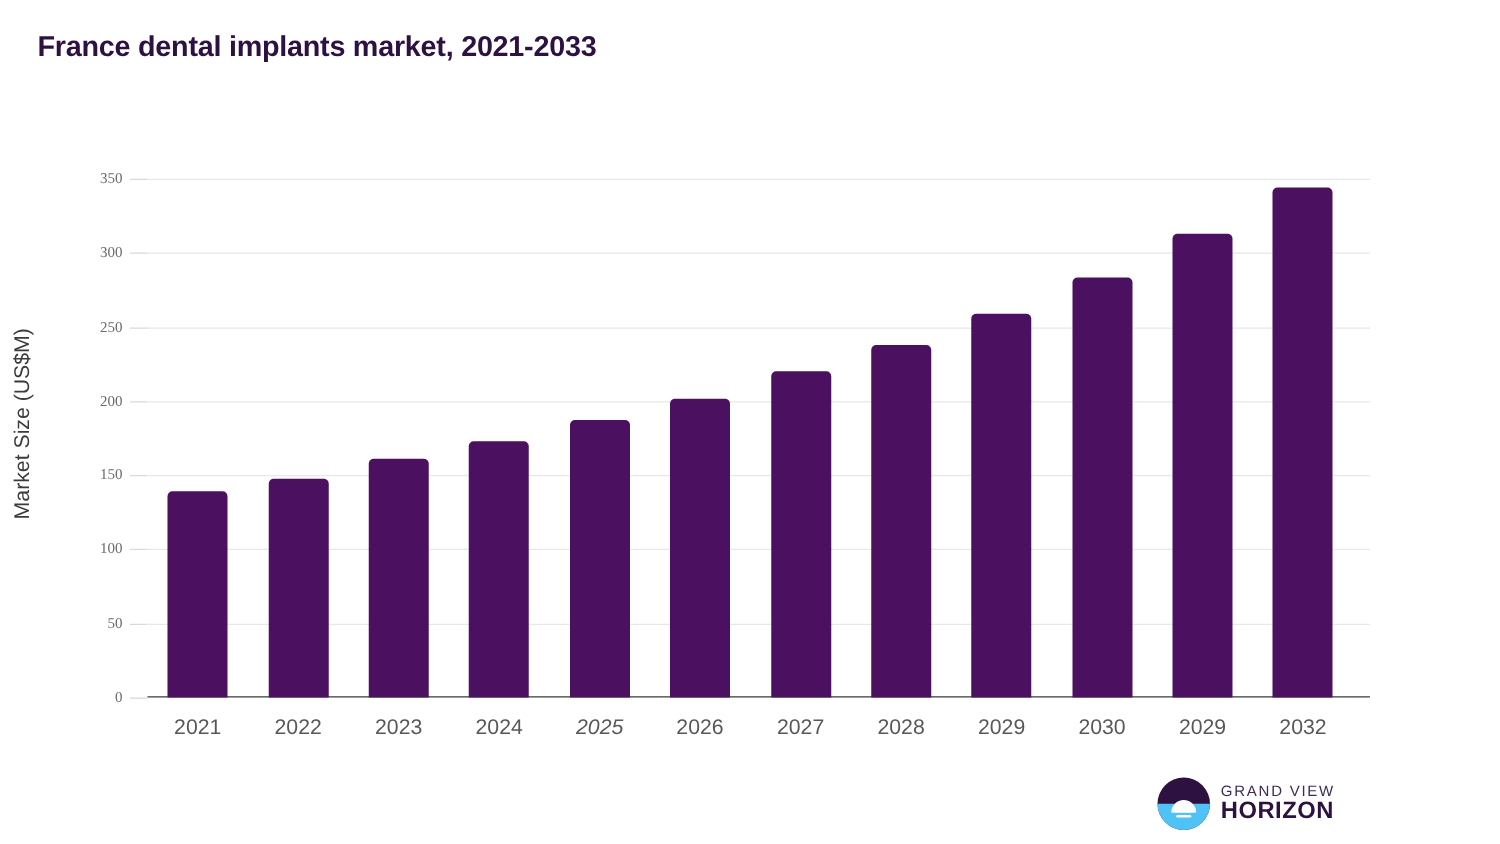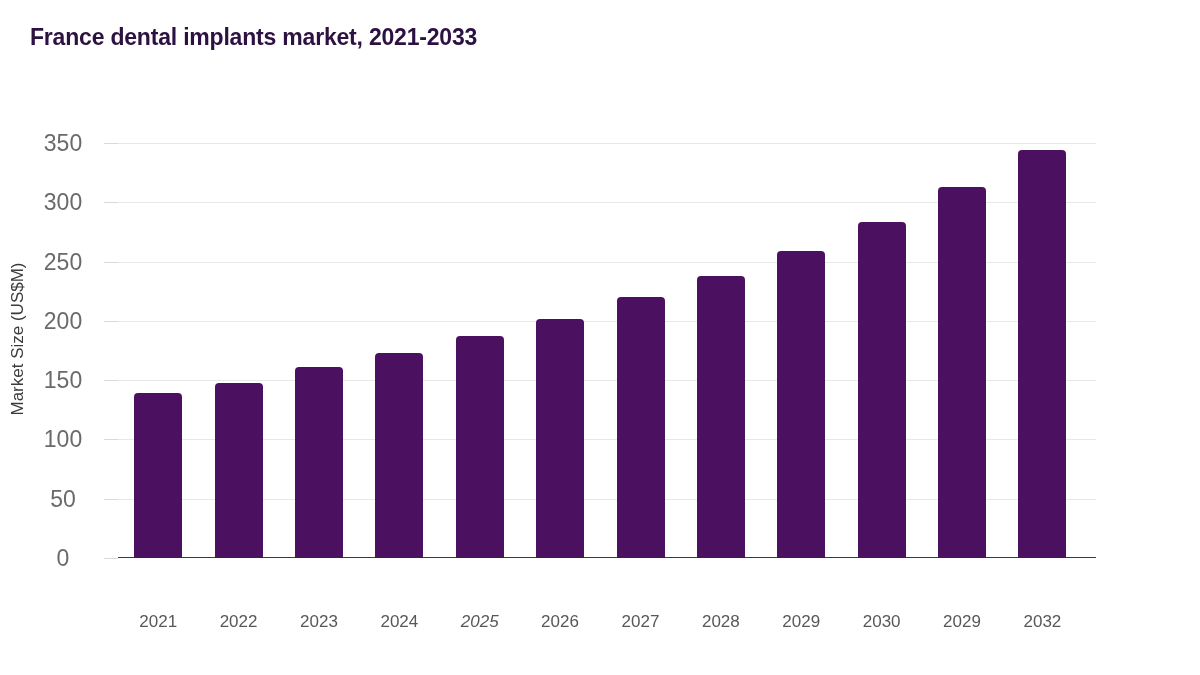--- a/index.html
+++ b/index.html
@@ -66,25 +66,26 @@
     bottom: 0;
   }
   .ytick-layer {
     position: absolute;
     left: 0; top: 0; width: 1200px; height: 675px;
     pointer-events: none;
   }
   .ytick-label {
     position: absolute;
     width: 70px;
-    text-align: center;
-    font-size: 23px;
+    text-align: right;
+    font-size: 12px;
     color: #6a6a6a;
     transform: translateY(-50%);
     left: 28px;
+    font-family: Liberation Serif, serif;
   }
   .ytick-dash {
     position: absolute;
     left: 104px;
     width: 14px;
     height: 1px;
     background: #d9d9d9;
   }
 
   .ylabel {
@@ -107,21 +108,20 @@
     bottom: 0;
   }
 
   .xtick-label {
     position: absolute;
     top: 572px;
     font-size: 17px;
     color: #585858;
     text-align: center;
     white-space: nowrap;
-    margin-top: 40px;
   }
 
   
   .source-url {
     position: absolute;
     left: 30px;
     top: 630px;
     font-size: 13.5px;
     color: #b6b6bb;
     white-space: nowrap;
@@ -249,14 +249,26 @@
         <div class="xtick-label" style="left: 761.269px; width: 80px;">2029</div>
         <div class="xtick-label" style="left: 841.654px; width: 80px;">2030</div>
         <div class="xtick-label" style="left: 922.038px; width: 80px;">2029</div>
         <div class="xtick-label" style="left: 1002.42px; width: 80px;">2032</div>
         <div class="xtick-label" style="left: 1082.81px; width: 80px;">2033</div>
       </div>
 
   </div>
 
 
+  <div class="logo">
+    <div class="logo-mark">
+      <div class="water"></div>
+      <div class="sun"></div>
+      <div class="ray ray1"></div>
+      <div class="ray ray2"></div>
+    </div>
+    <div class="logo-text">
+      <div class="logo-top">GRAND VIEW</div>
+      <div class="logo-bottom">HORIZON</div>
+    </div>
+  </div>
 
 </div>
 
 </body></html>

